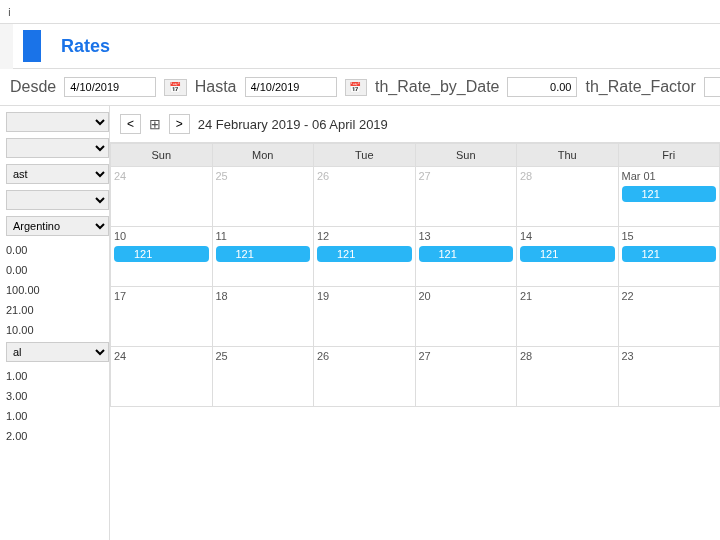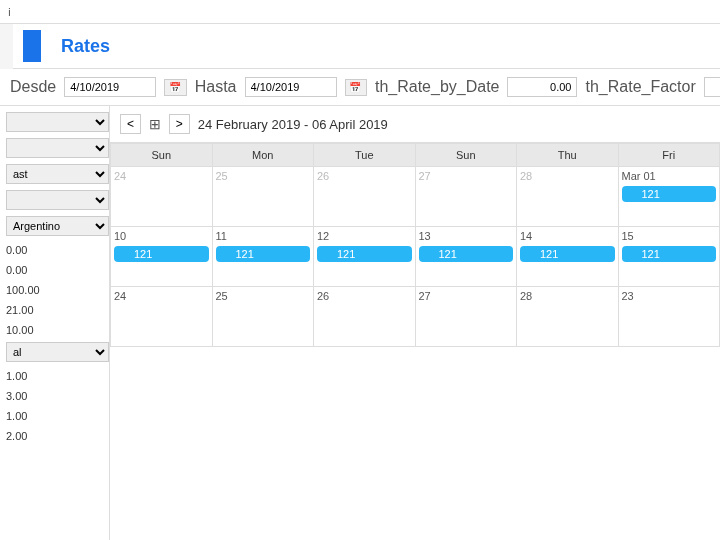--- a/index.html
+++ b/index.html
@@ -147,20 +147,40 @@
           <tr>
             <td><div class="day-num">10</div><div class="event-bar">121</div></td>
             <td><div class="day-num">11</div><div class="event-bar">121</div></td>
             <td><div class="day-num">12</div><div class="event-bar">121</div></td>
             <td><div class="day-num">13</div><div class="event-bar">121</div></td>
             <td><div class="day-num">14</div><div class="event-bar">121</div></td>
             <td><div class="day-num">15</div><div class="event-bar">121</div></td>
           </tr>
           <tr>
             <td>
+              <div class="day-num">17</div>
+            </td>
+            <td>
+              <div class="day-num">18</div>
+            </td>
+            <td>
+              <div class="day-num">19</div>
+            </td>
+            <td>
+              <div class="day-num">20</div>
+            </td>
+            <td>
+              <div class="day-num">21</div>
+            </td>
+            <td>
+              <div class="day-num">22</div>
+            </td>
+          </tr>
+          <tr>
+            <td>
               <div class="day-num">24</div>
             </td>
             <td>
               <div class="day-num">25</div>
             </td>
             <td>
               <div class="day-num">26</div>
             </td>
             <td>
               <div class="day-num">27</div>

